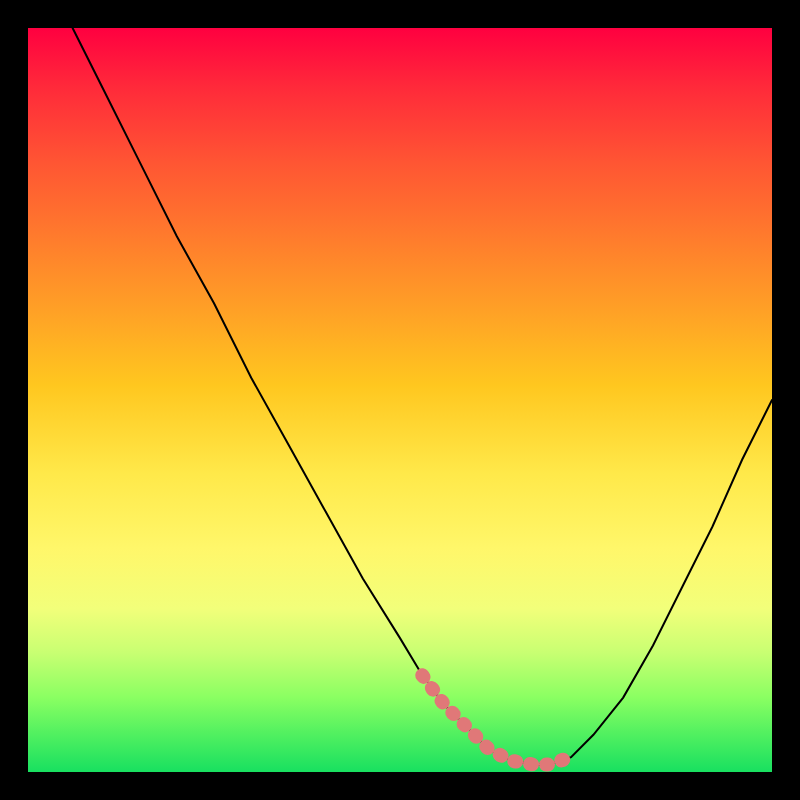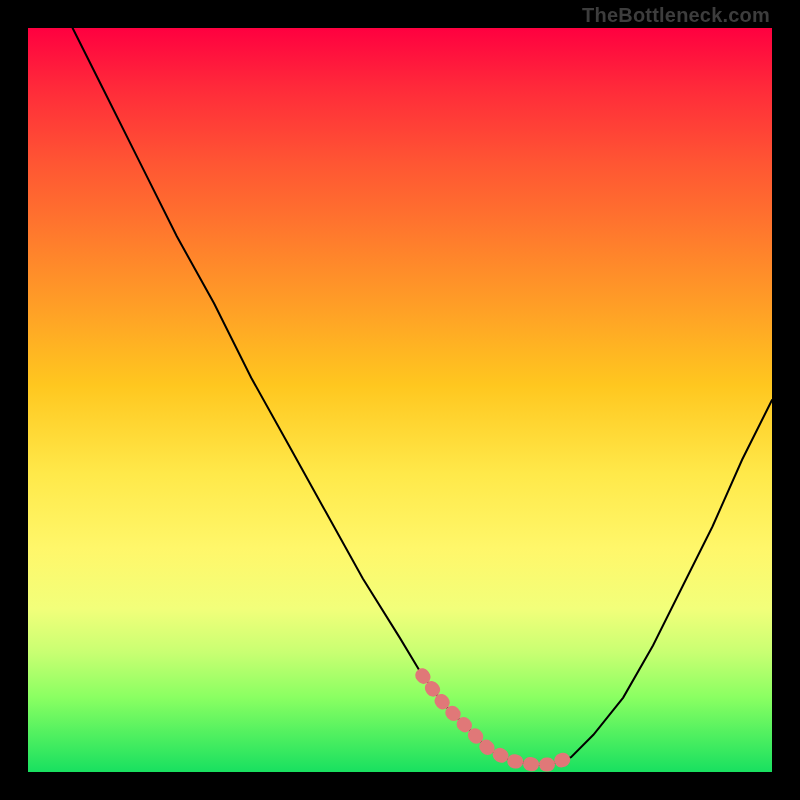--- a/index.html
+++ b/index.html
@@ -60,14 +60,13 @@
 </head>
 <body>
 
 <div class="frame">
   <div class="plot">
     <svg class="overlay" width="744" height="744" viewBox="0 0 744 744">
       <path id="curve-path" fill="none" stroke="#000000" stroke-width="2" stroke-linecap="round" d="M44.6 0.0 L74.4 59.5 L111.6 133.9 L148.8 208.3 L186.0 275.3 L223.2 349.7 L260.4 416.6 L297.6 483.6 L334.8 550.6 L372.0 610.1 L394.3 647.3 L416.6 677.0 L439.0 699.4 L461.3 721.7 L483.6 732.8 L505.9 736.6 L520.8 736.6 L543.1 729.1 L565.4 706.8 L595.2 669.6 L625.0 617.5 L654.7 558.0 L684.5 498.5 L714.2 431.5 L744.0 372.0"></path>
       <path id="highlight-path" fill="none" stroke="#e07878" stroke-width="14" stroke-linecap="round" stroke-dasharray="2 14" d="M394.3 647.3 L416.6 677.0 L439.0 699.4 L461.3 721.7 L483.6 732.8 L505.9 736.6 L520.8 736.6 L543.1 729.1"></path>
     </svg>
   </div>
-  <div class="watermark">TheBottleneck.com</div>
 </div>
 
 </body></html>

